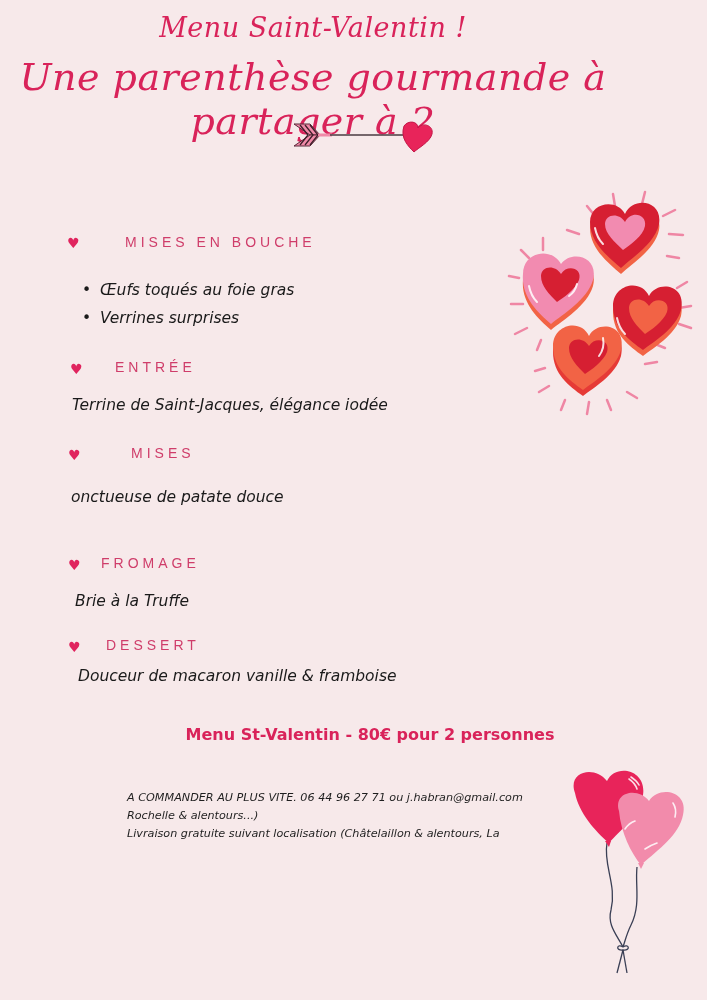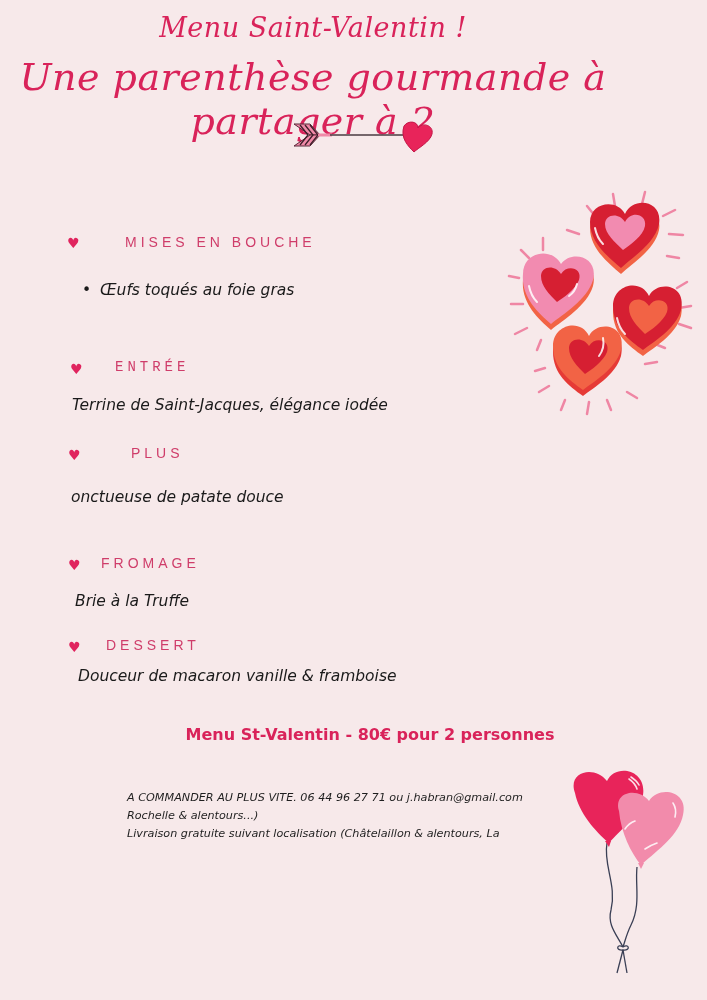--- a/index.html
+++ b/index.html
@@ -80,29 +80,30 @@
   <line x1="38" y1="17" x2="118" y2="17" stroke="#4a3a40" stroke-width="1.5"></line>
 
   <path d="M112 8 C116 2, 126 3, 126 10 C130 4, 142 7, 140 16 C138 24, 126 30, 122 34 C116 28, 108 20, 112 8 Z" fill="#e8245a" stroke="#c41848" stroke-width="1"></path>
 </svg>
 
 <div class="abs heart-bullet" style="left:67px; top:236px;">♥</div>
 <div class="abs section-head" style="left:125px; top:234px;">MISES EN BOUCHE</div>
 <div class="abs dish" style="left:78px; top:259px;margin-top:17px;">
   <ul class="dish-list">
     <li>Œufs toqués au foie gras</li>
+    <li>Verrines surprises</li>
   </ul>
 </div>
 
 <div class="abs heart-bullet" style="left:70px; top:362px;">♥</div>
-<div class="abs section-head" style="left:115px; top:359px;font-family:Liberation Mono, monospace;">ENTRÉE</div>
+<div class="abs section-head" style="left:115px; top:359px;">ENTRÉE</div>
 <div class="abs dish" style="left:72px; top:392px;">Terrine de Saint-Jacques, élégance iodée</div>
 
 <div class="abs heart-bullet" style="left:68px; top:448px;">♥</div>
-<div class="abs section-head" style="left:131px; top:445px;">PLUS</div>
+<div class="abs section-head" style="left:131px; top:445px;">MISES</div>
 <div class="abs dish" style="left:71px; top:484px;">
   <div>onctueuse de patate douce</div>
 </div>
 
 <div class="abs heart-bullet" style="left:68px; top:558px;">♥</div>
 <div class="abs section-head" style="left:101px; top:555px;">FROMAGE</div>
 <div class="abs dish" style="left:75px; top:588px;">Brie à la Truffe</div>
 
 <div class="abs heart-bullet" style="left:68px; top:640px;">♥</div>
 <div class="abs section-head" style="left:106px; top:637px;">DESSERT</div>

